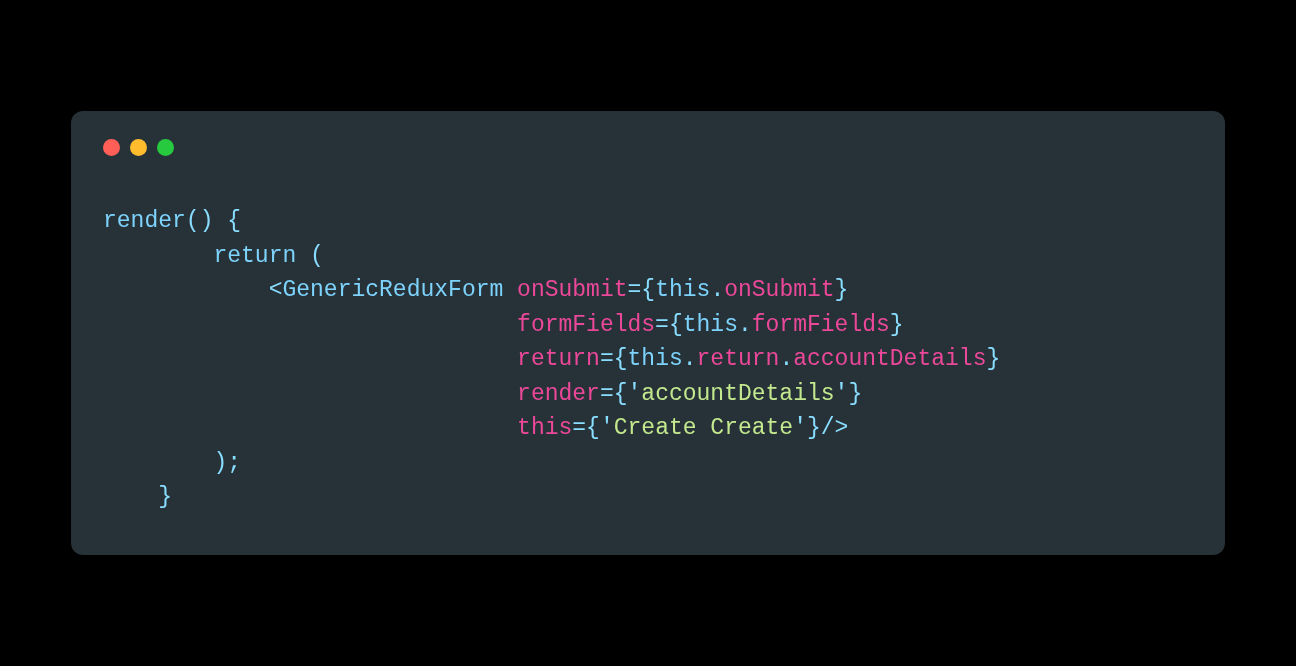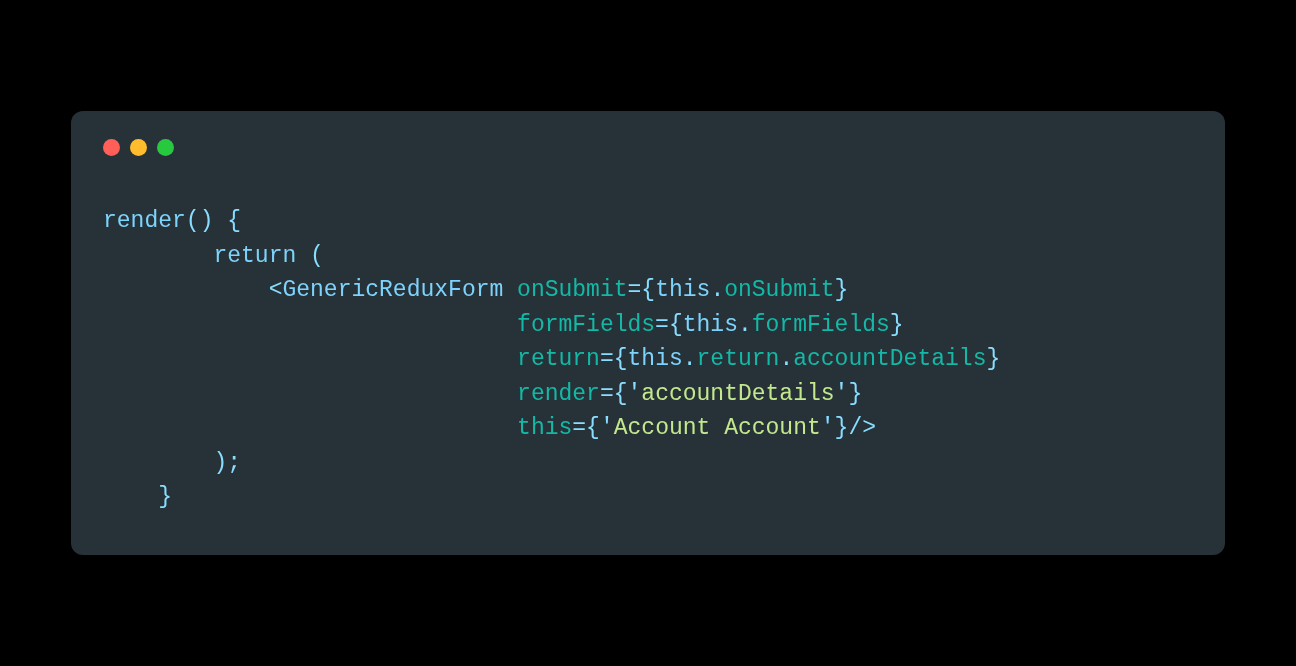--- a/index.html
+++ b/index.html
@@ -45,35 +45,35 @@
     .code {
       font-size: 23px;
       line-height: 1.5;
       white-space: pre;
       color: #89ddff;
     }
     
     .c-blue { color: #7dd3fc; }
     .c-purple { color: #7dd3fc; }
     .c-cyan { color: #89ddff; }
-    .c-teal { color: #14b8a6; }
+    .c-teal { color: #ec4899; }
     .c-green { color: #c3e88d; }
   </style>
 </head>
 <body>
 
 <div class="window">
   <div class="traffic-lights">
     <div class="traffic-light tl-red"></div>
     <div class="traffic-light tl-yellow"></div>
     <div class="traffic-light tl-green"></div>
   </div>
 
   <div class="code"><span class="c-blue">render</span><span class="c-cyan">()</span><span> </span><span class="c-cyan">{</span>
 <span>        </span><span class="c-purple">return</span><span> </span><span class="c-cyan">(</span>
 <span>            </span><span class="c-cyan">&lt;</span><span class="c-blue">GenericReduxForm</span><span> </span><span class="c-teal">onSubmit</span><span class="c-cyan">=</span><span class="c-cyan">{</span><span class="c-purple">this</span><span class="c-cyan">.</span><span class="c-teal">onSubmit</span><span class="c-cyan">}</span>
 <span>                              </span><span class="c-teal">formFields</span><span class="c-cyan">=</span><span class="c-cyan">{</span><span class="c-purple">this</span><span class="c-cyan">.</span><span class="c-teal">formFields</span><span class="c-cyan">}</span>
 <span>                              </span><span class="c-teal">return</span><span class="c-cyan">=</span><span class="c-cyan">{</span><span class="c-purple">this</span><span class="c-cyan">.</span><span class="c-teal">return</span><span class="c-cyan">.</span><span class="c-teal">accountDetails</span><span class="c-cyan">}</span>
 <span>                              </span><span class="c-teal">render</span><span class="c-cyan">=</span><span class="c-cyan">{</span><span class="c-cyan">'</span><span class="c-green">accountDetails</span><span class="c-cyan">'</span><span class="c-cyan">}</span>
-<span>                              </span><span class="c-teal">this</span><span class="c-cyan">=</span><span class="c-cyan">{</span><span class="c-cyan">'</span><span class="c-green">Account Account</span><span class="c-cyan">'</span><span class="c-cyan">}</span><span class="c-cyan">/&gt;</span>
+<span>                              </span><span class="c-teal">this</span><span class="c-cyan">=</span><span class="c-cyan">{</span><span class="c-cyan">'</span><span class="c-green">Create Create</span><span class="c-cyan">'</span><span class="c-cyan">}</span><span class="c-cyan">/&gt;</span>
 <span>        </span><span class="c-cyan">);</span>
 <span>    </span><span class="c-cyan">}</span></div>
 </div>
 
 </body></html>

